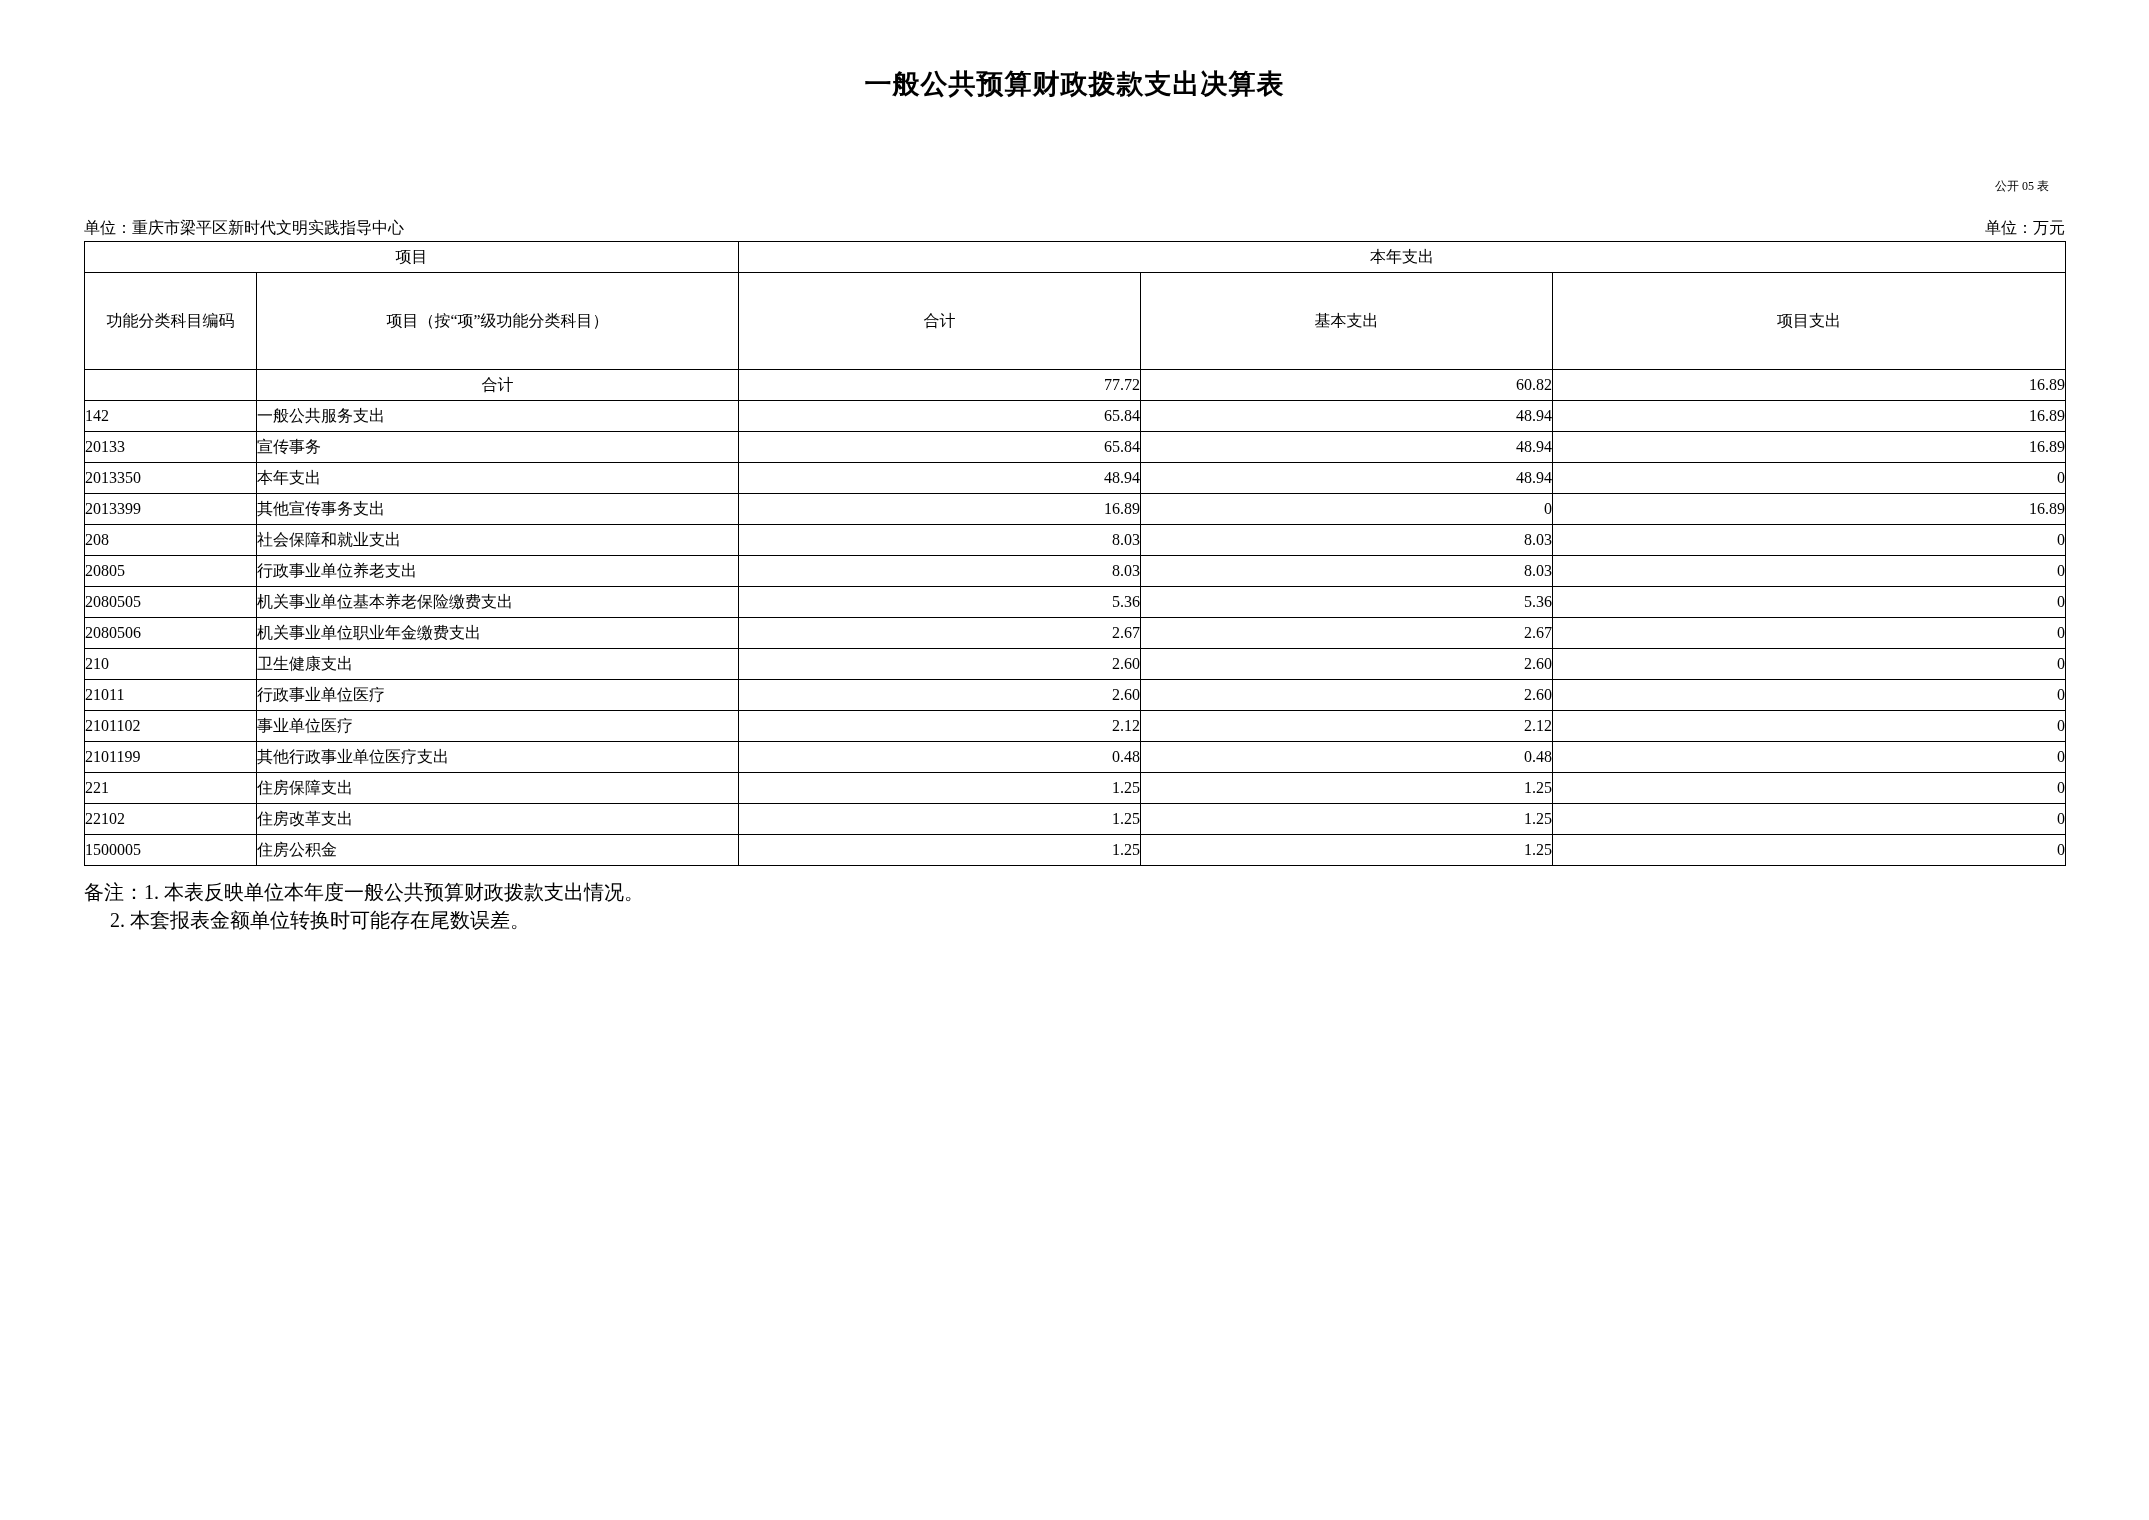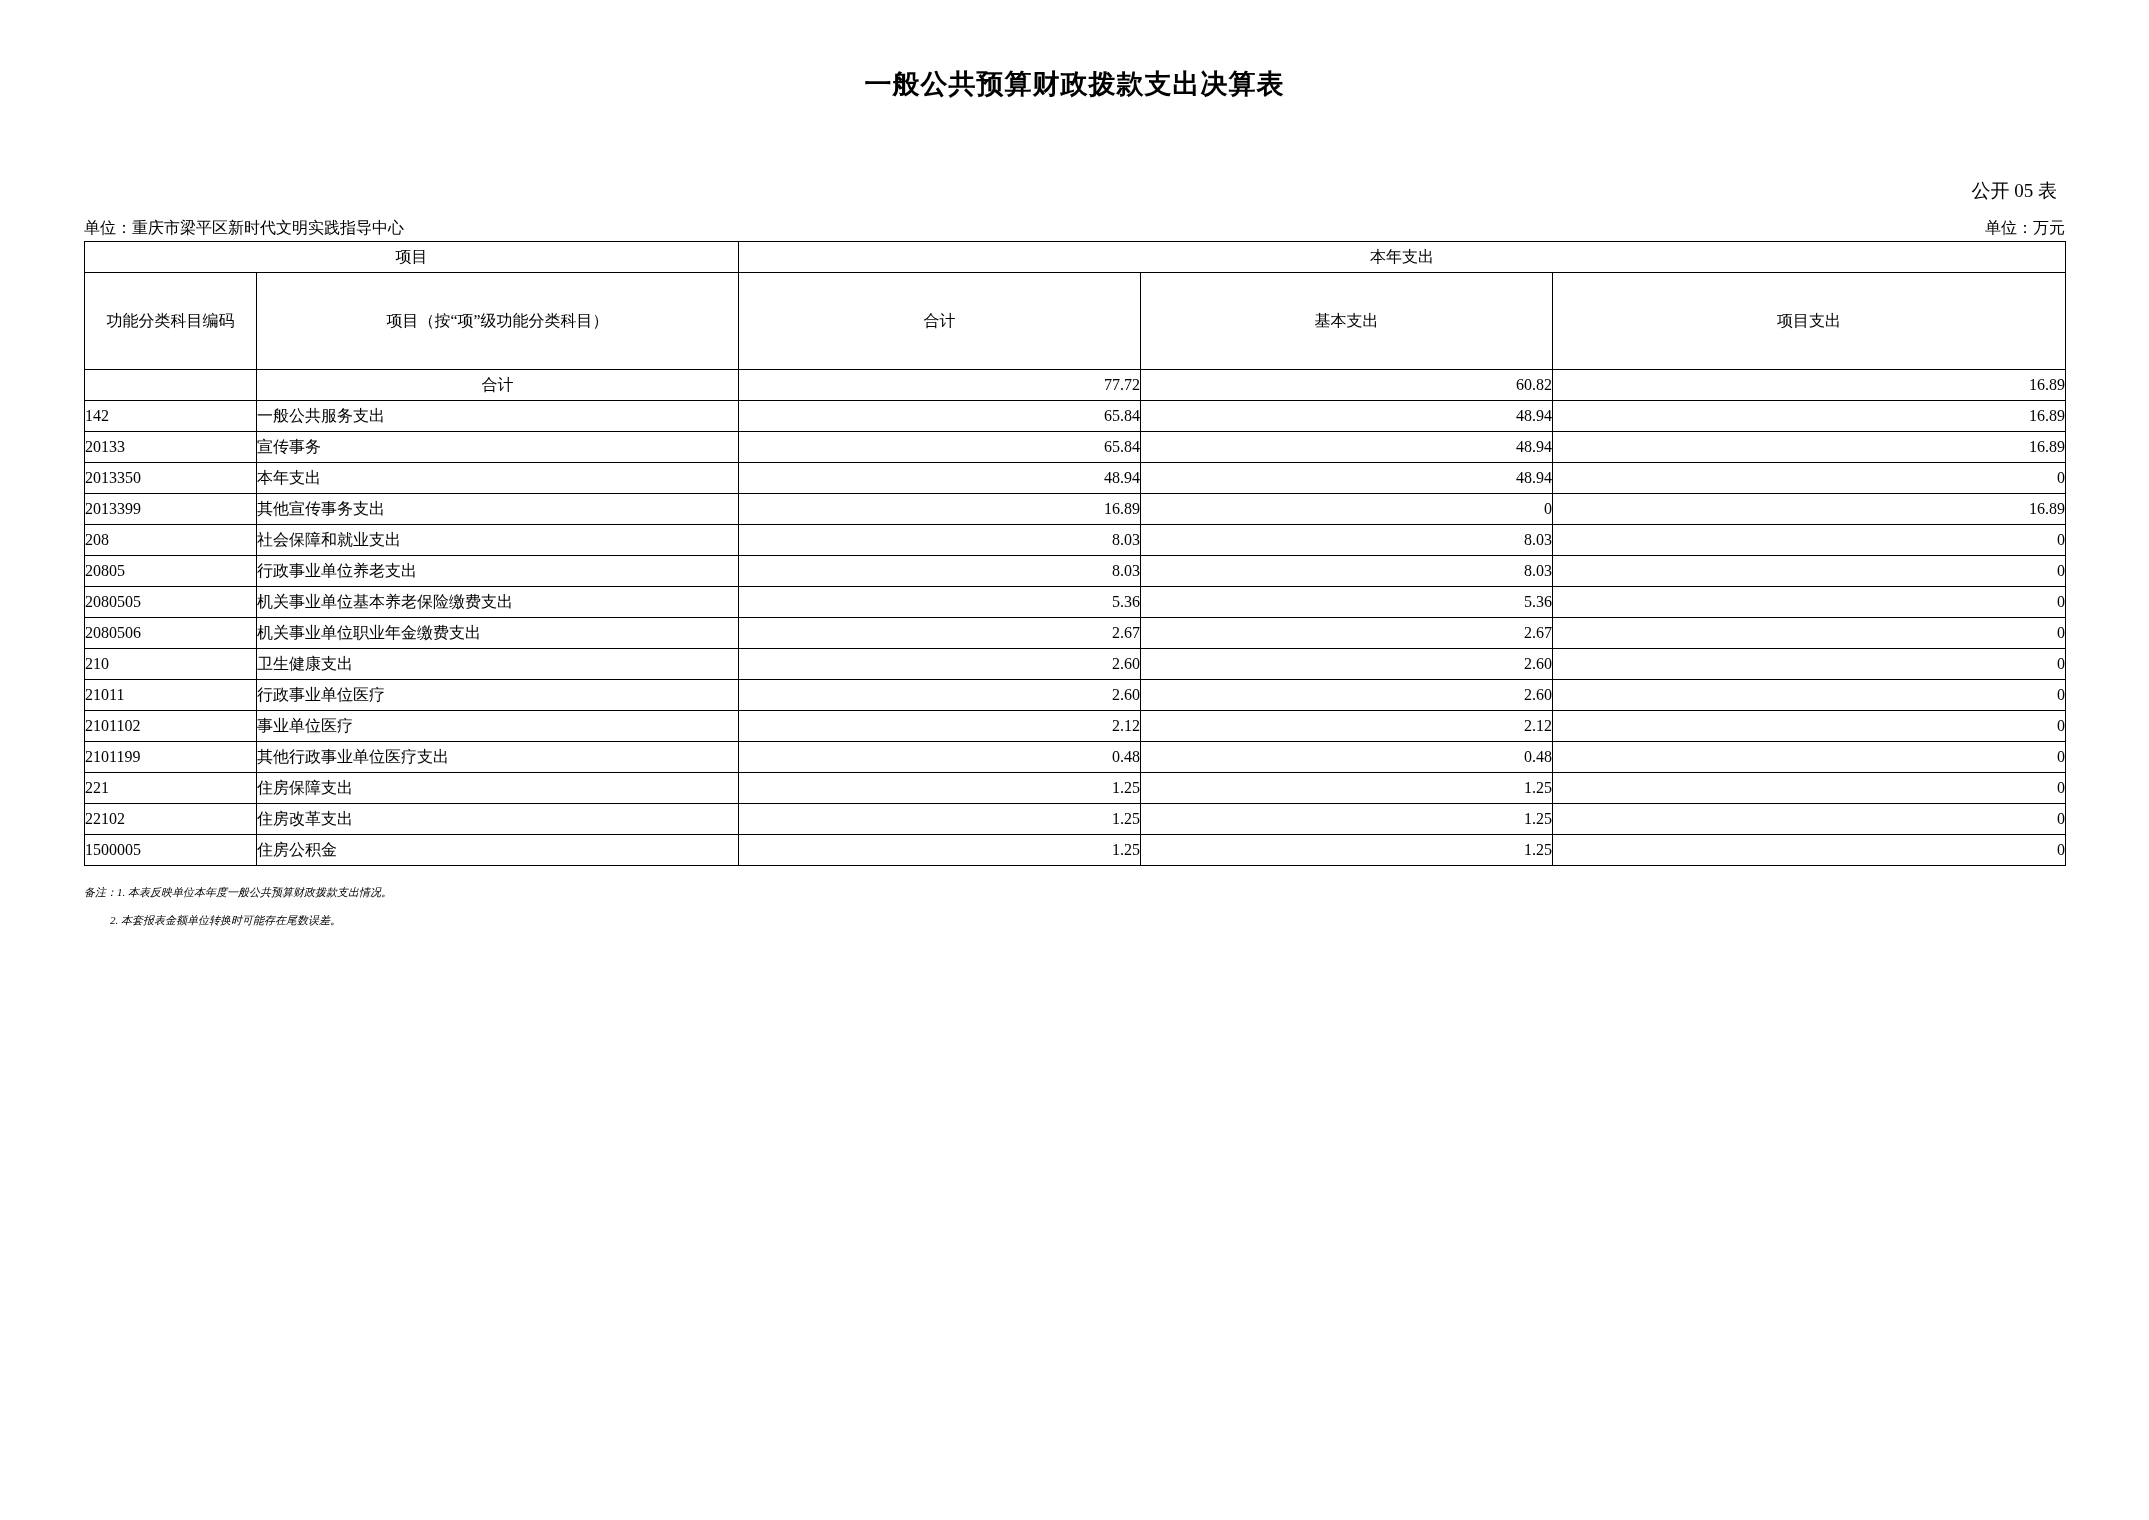--- a/index.html
+++ b/index.html
@@ -23,23 +23,23 @@
   }
   .doc-title {
     text-align: center;
     font-size: 27px;
     font-weight: bold;
     letter-spacing: 1px;
     margin-top: 66px;
   }
   .sheet-no {
     position: absolute;
-    right: 92px;
+    right: 100px;
     top: 112px;
-    font-size: 19px;
+    font-size: 12px;
   }
   .meta-row {
     position: absolute;
     left: 84px;
     right: 84px;
     top: 146px;
     display: flex;
     justify-content: space-between;
     font-size: 16px;
     margin-top: 6px;
@@ -93,23 +93,22 @@
   .c-center {
     text-align: center;
   }
   .bold {
     font-weight: bold;
   }
   .notes {
     position: absolute;
     left: 84px;
     top: 812px;
-    font-size: 11px;
+    font-size: 20px;
     line-height: 28px;
-    font-style: italic;
   }
   .notes .n2 {
     padding-left: 26px;
   }
 </style>
 </head>
 <body>
 
 <div class="page">
 

